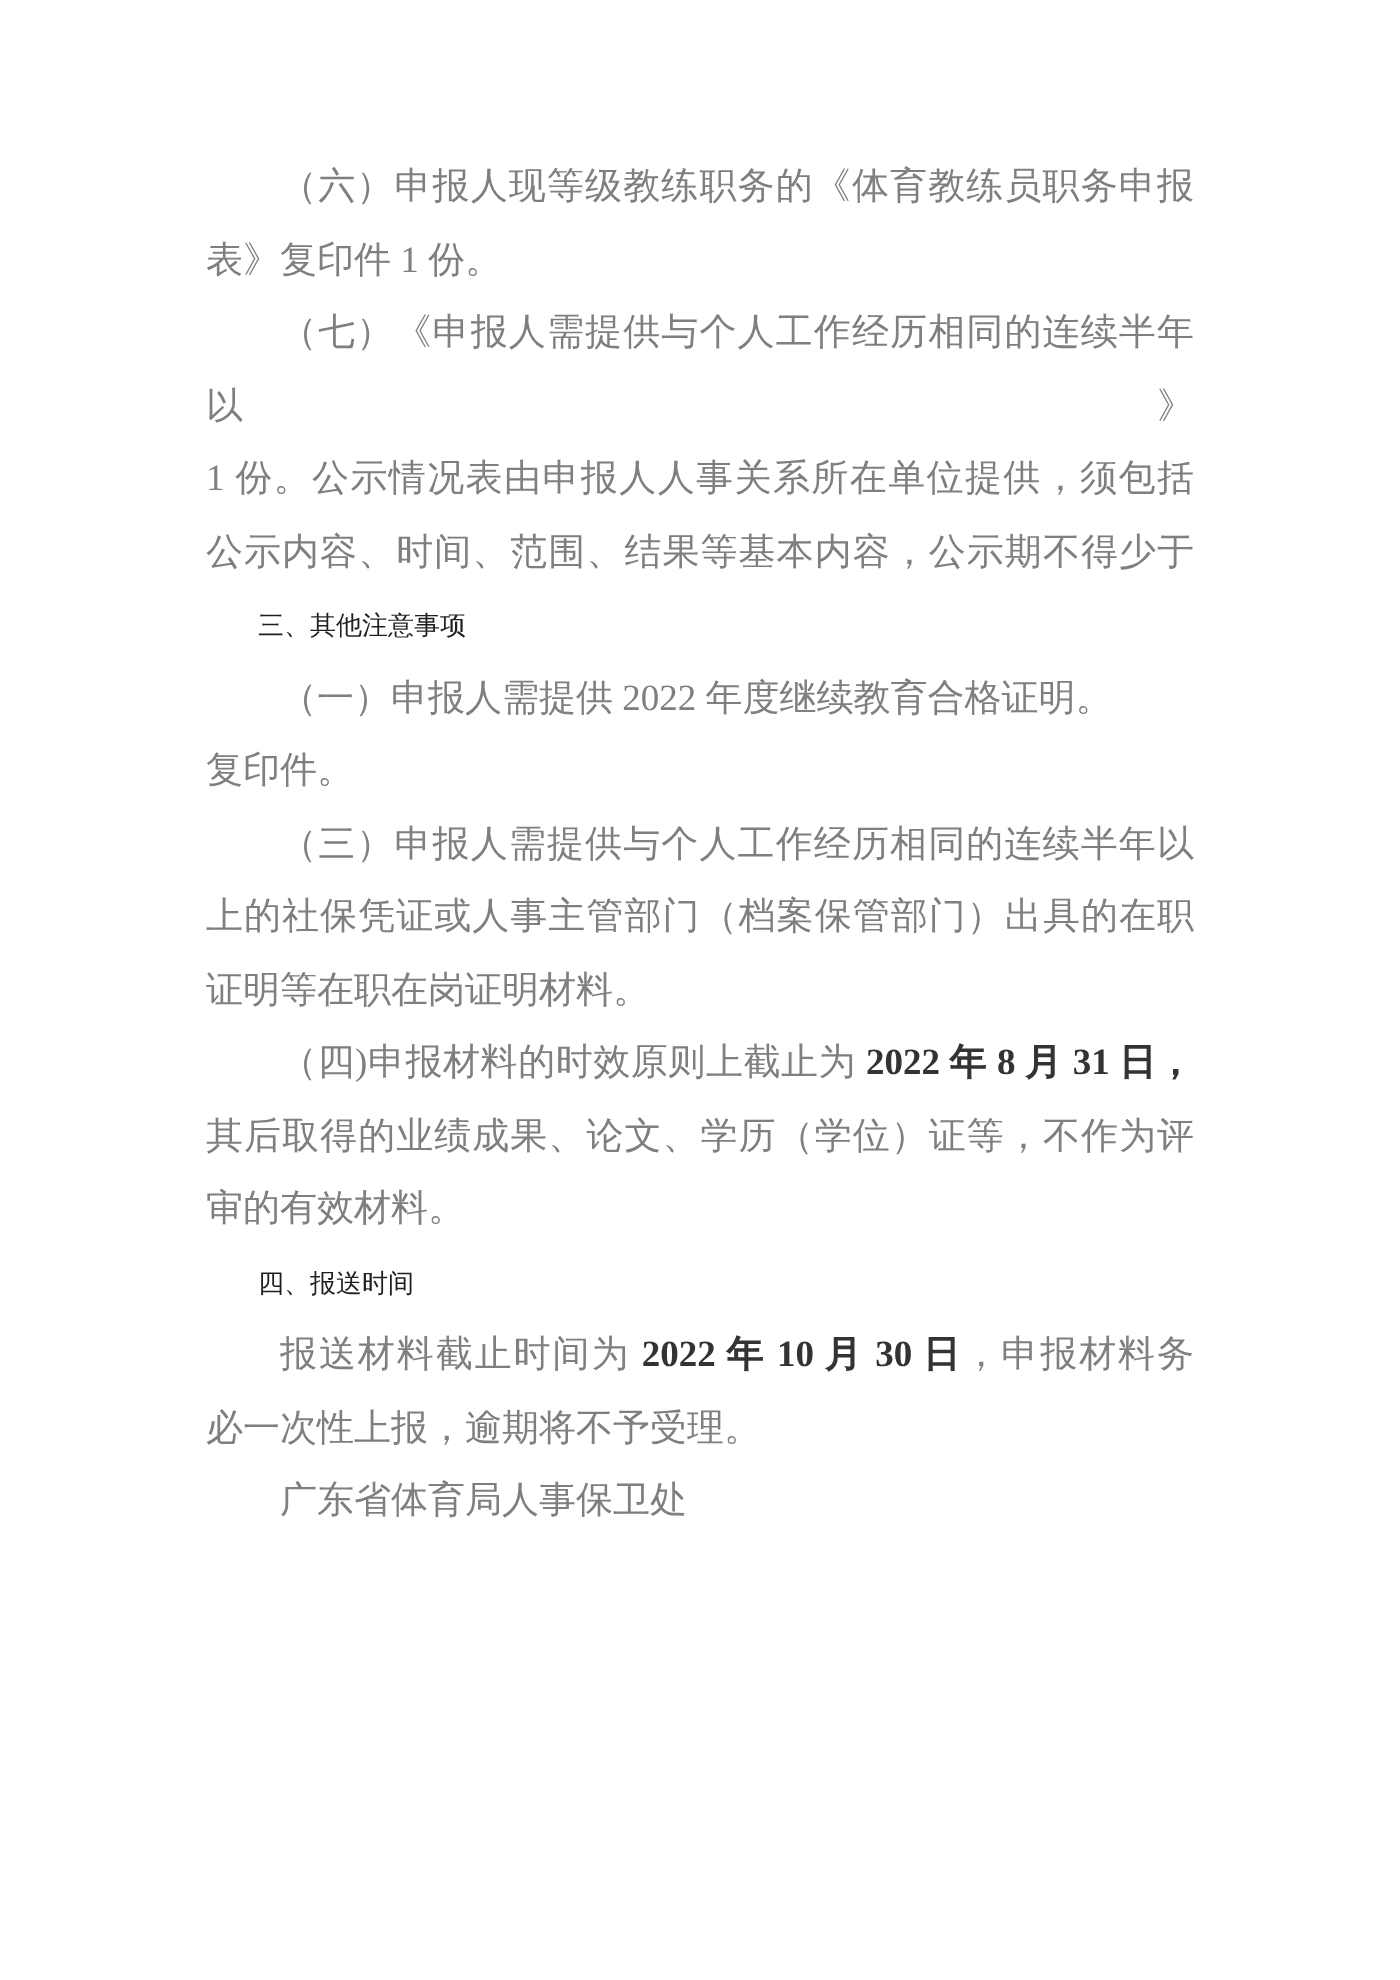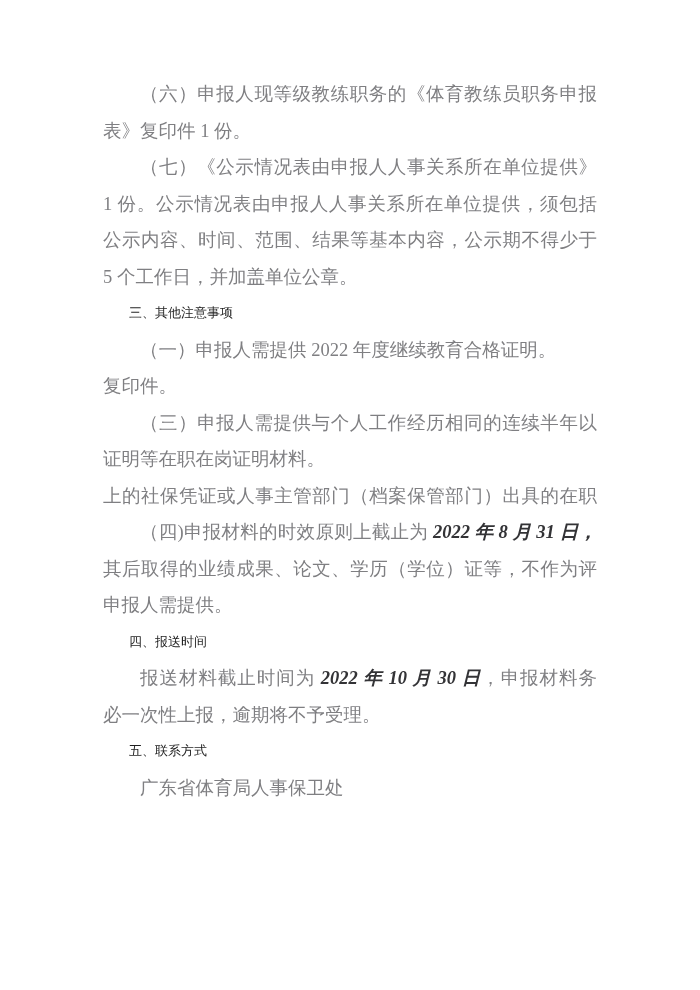--- a/index.html
+++ b/index.html
@@ -38,64 +38,59 @@
   .heading .line {
     font-family: Liberation Serif, serif;
     font-weight: 700;
     font-size: 13px;
     color: var(--heading-color, #1f1f1f);
   }
   .run { font-weight: normal; }
   .run.bold {
     font-weight: 700;
     color: var(--bold-color, #333336);
-    font-style: italic;
   }
 </style>
 </head>
 <body>
 
 <div class="page">
   <div class="content" id="doc">
       <div class="para bodypara">
         <div class="line just indent"><span class="run">（六）申报人现等级教练职务的《体育教练员职务申报</span></div>
         <div class="line"><span class="run">表》复印件 1 份。</span></div>
       </div>
       <div class="para bodypara">
-        <div class="line just indent"><span class="run">（七）《公示情况表由申报人人事关系所在单位提供》</span></div>
+        <div class="line just indent"><span class="run">（七）《申报人需提供与个人工作经历相同的连续半年以》</span></div>
         <div class="line just"><span class="run">1 份。公示情况表由申报人人事关系所在单位提供，须包括</span></div>
         <div class="line just"><span class="run">公示内容、时间、范围、结果等基本内容，公示期不得少于</span></div>
-        <div class="line"><span class="run">5 个工作日，并加盖单位公章。</span></div>
       </div>
       <div class="para heading">
         <div class="line indent"><span class="run">三、其他注意事项</span></div>
       </div>
       <div class="para bodypara">
         <div class="line indent"><span class="run">（一）申报人需提供 2022 年度继续教育合格证明。</span></div>
       </div>
       <div class="para bodypara">
         <div class="line"><span class="run">复印件。</span></div>
       </div>
       <div class="para bodypara">
         <div class="line just indent"><span class="run">（三）申报人需提供与个人工作经历相同的连续半年以</span></div>
+        <div class="line just"><span class="run">上的社保凭证或人事主管部门（档案保管部门）出具的在职</span></div>
         <div class="line"><span class="run">证明等在职在岗证明材料。</span></div>
-        <div class="line just"><span class="run">上的社保凭证或人事主管部门（档案保管部门）出具的在职</span></div>
       </div>
       <div class="para bodypara">
         <div class="line just indent"><span class="run">（四)申报材料的时效原则上截止为 </span><span class="run bold">2022 年 8 月 31 日，</span></div>
         <div class="line just"><span class="run">其后取得的业绩成果、论文、学历（学位）证等，不作为评</span></div>
-        <div class="line"><span class="run">申报人需提供。</span></div>
+        <div class="line"><span class="run">审的有效材料。</span></div>
       </div>
       <div class="para heading">
         <div class="line indent"><span class="run">四、报送时间</span></div>
       </div>
       <div class="para bodypara">
         <div class="line just indent"><span class="run">报送材料截止时间为 </span><span class="run bold">2022 年 10 月 30 日</span><span class="run">，申报材料务</span></div>
         <div class="line"><span class="run">必一次性上报，逾期将不予受理。</span></div>
       </div>
-      <div class="para heading">
-        <div class="line indent"><span class="run">五、联系方式</span></div>
-      </div>
       <div class="para bodypara">
         <div class="line indent"><span class="run">广东省体育局人事保卫处</span></div>
       </div>
     </div>
 </div>
 
 </body></html>

